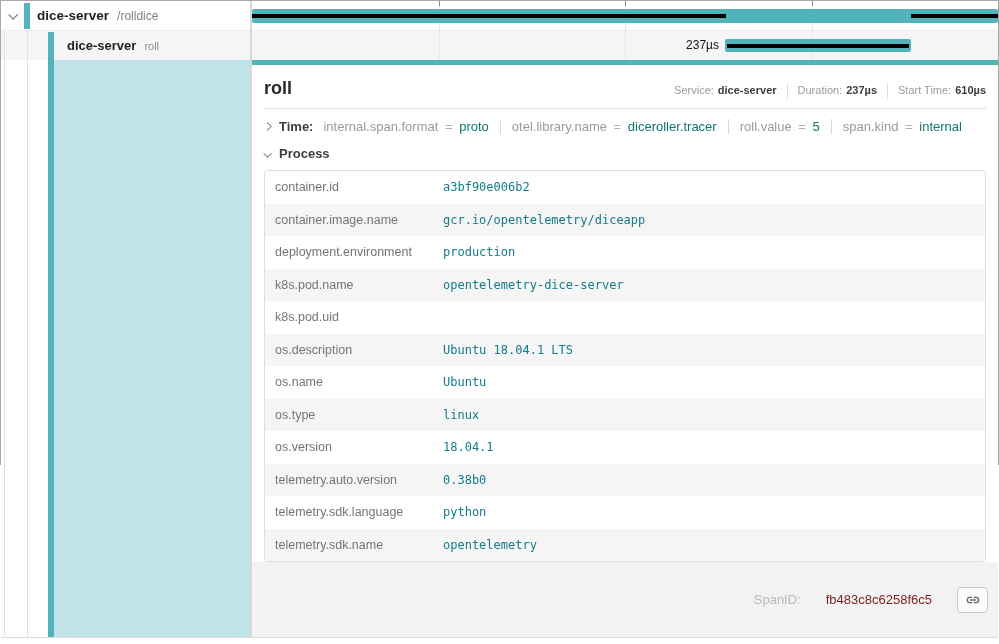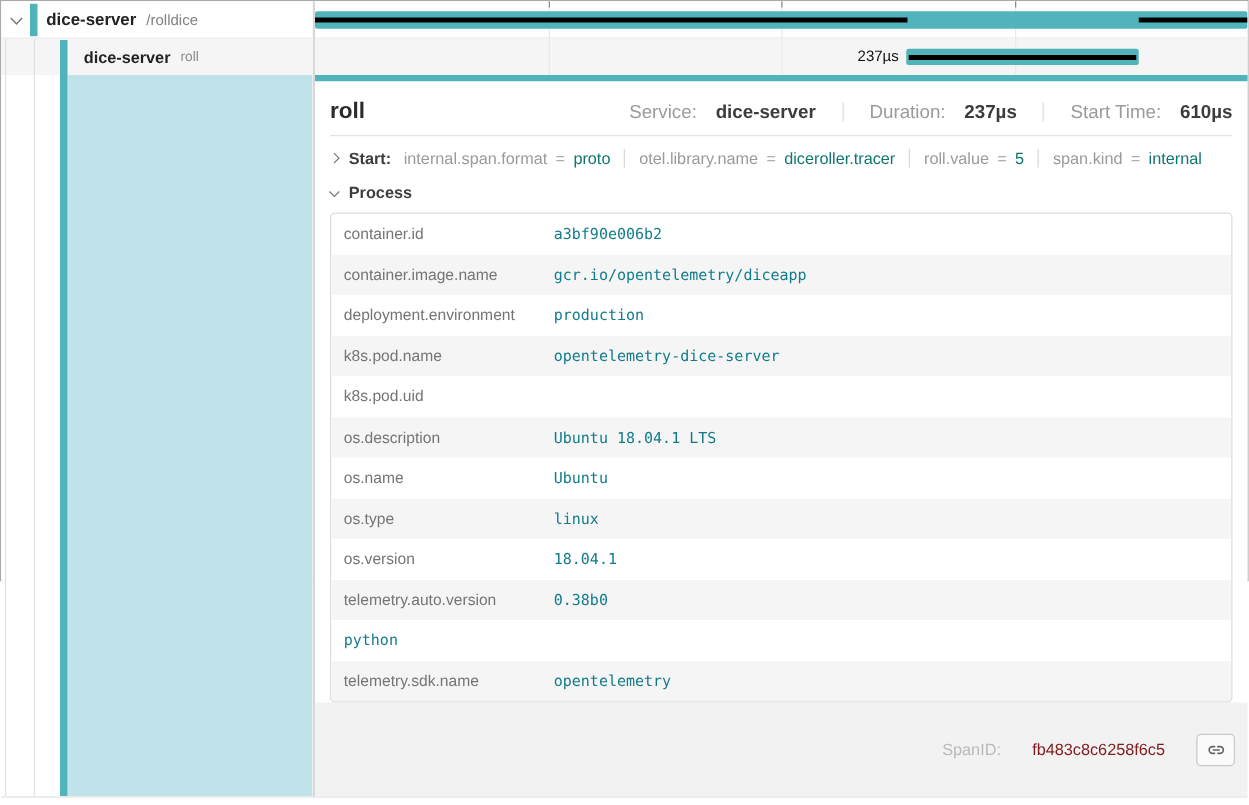--- a/index.html
+++ b/index.html
@@ -53,21 +53,21 @@
   .bar-child { position:absolute; left:63.4%; width:24.9%; top:38px; height:13px; background:var(--accent); border-radius:2px; }
   .bar-child .inner-seg { position:absolute; left:2px; right:2px; top:4.5px; height:4px; background:#000; }
   .duration-label { position:absolute; left:0; width:62.6%; top:30px; height:29px; line-height:29px;
                     text-align:right; font-size:12px; color:#111; }
 
   
   .detail-panel { flex:1 1 auto; background:#ffffff; border-top:5px solid var(--accent);
                   display:flex; flex-direction:column; min-height:0; }
   .detail-header { display:flex; align-items:baseline; padding:13px 12px 9px 12px; }
   .detail-title { font-size:18px; font-weight:bold; color:#2a2a2a; }
-  .detail-stats { margin-left:auto; display:flex; align-items:flex-start; font-size:15px; white-space:nowrap;gap:11px; }
+  .detail-stats { margin-left:auto; display:flex; align-items:flex-start; font-size:11px; white-space:nowrap; }
   .stat-label { color:#9b9b9b; margin-right:4px; }
   .stat-value { color:#3c3c3c; font-weight:bold; }
   .stat-sep { width:0; height:15px; border-left:1px solid #dcdcdc; margin:0 10px; align-self:center; }
   .header-rule { border-top:1px solid #e2e2e2; margin:0 12px; }
 
   .tags-row { display:flex; align-items:center; padding:10px 12px 9px 12px; font-size:13px; }
   .tags-label, .process-label { font-weight:bold; color:#3d3d3d; margin-left:8px; }
   .tag-items { display:flex; align-items:center; margin-left:10px; flex-wrap:nowrap; }
   .tag-item { white-space:nowrap; }
   .tag-item + .tag-item { border-left:1px solid #d9d9d9; padding-left:11px; margin-left:11px; }
@@ -157,21 +157,21 @@
             <span class="stat-value">237µs</span>
             <span class="stat-sep"></span>
             <span class="stat-label">Start Time:</span>
             <span class="stat-value">610µs</span>
           </div>
         </div>
         <div class="header-rule"></div>
 
         <div class="tags-row">
           <span class="chev right" style="transform:rotate(-45deg) scale(0.85);"></span>
-          <span class="tags-label">Start:</span>
+          <span class="tags-label">Time:</span>
           <div class="tag-items">
 
               <span class="tag-item">
                 <span class="tag-key">internal.span.format</span>
                 <span class="tag-eq">=</span>
                 <span class="tag-val">proto</span>
               </span>
 
               <span class="tag-item">
                 <span class="tag-key">otel.library.name</span>
@@ -243,20 +243,21 @@
               <div class="kv-key">os.version</div>
               <div class="kv-val">18.04.1</div>
             </div>
 
             <div class="kv-row">
               <div class="kv-key">telemetry.auto.version</div>
               <div class="kv-val">0.38b0</div>
             </div>
 
             <div class="kv-row">
+              <div class="kv-key">telemetry.sdk.language</div>
               <div class="kv-val">python</div>
             </div>
 
             <div class="kv-row">
               <div class="kv-key">telemetry.sdk.name</div>
               <div class="kv-val">opentelemetry</div>
             </div>
 
           </div>
 

